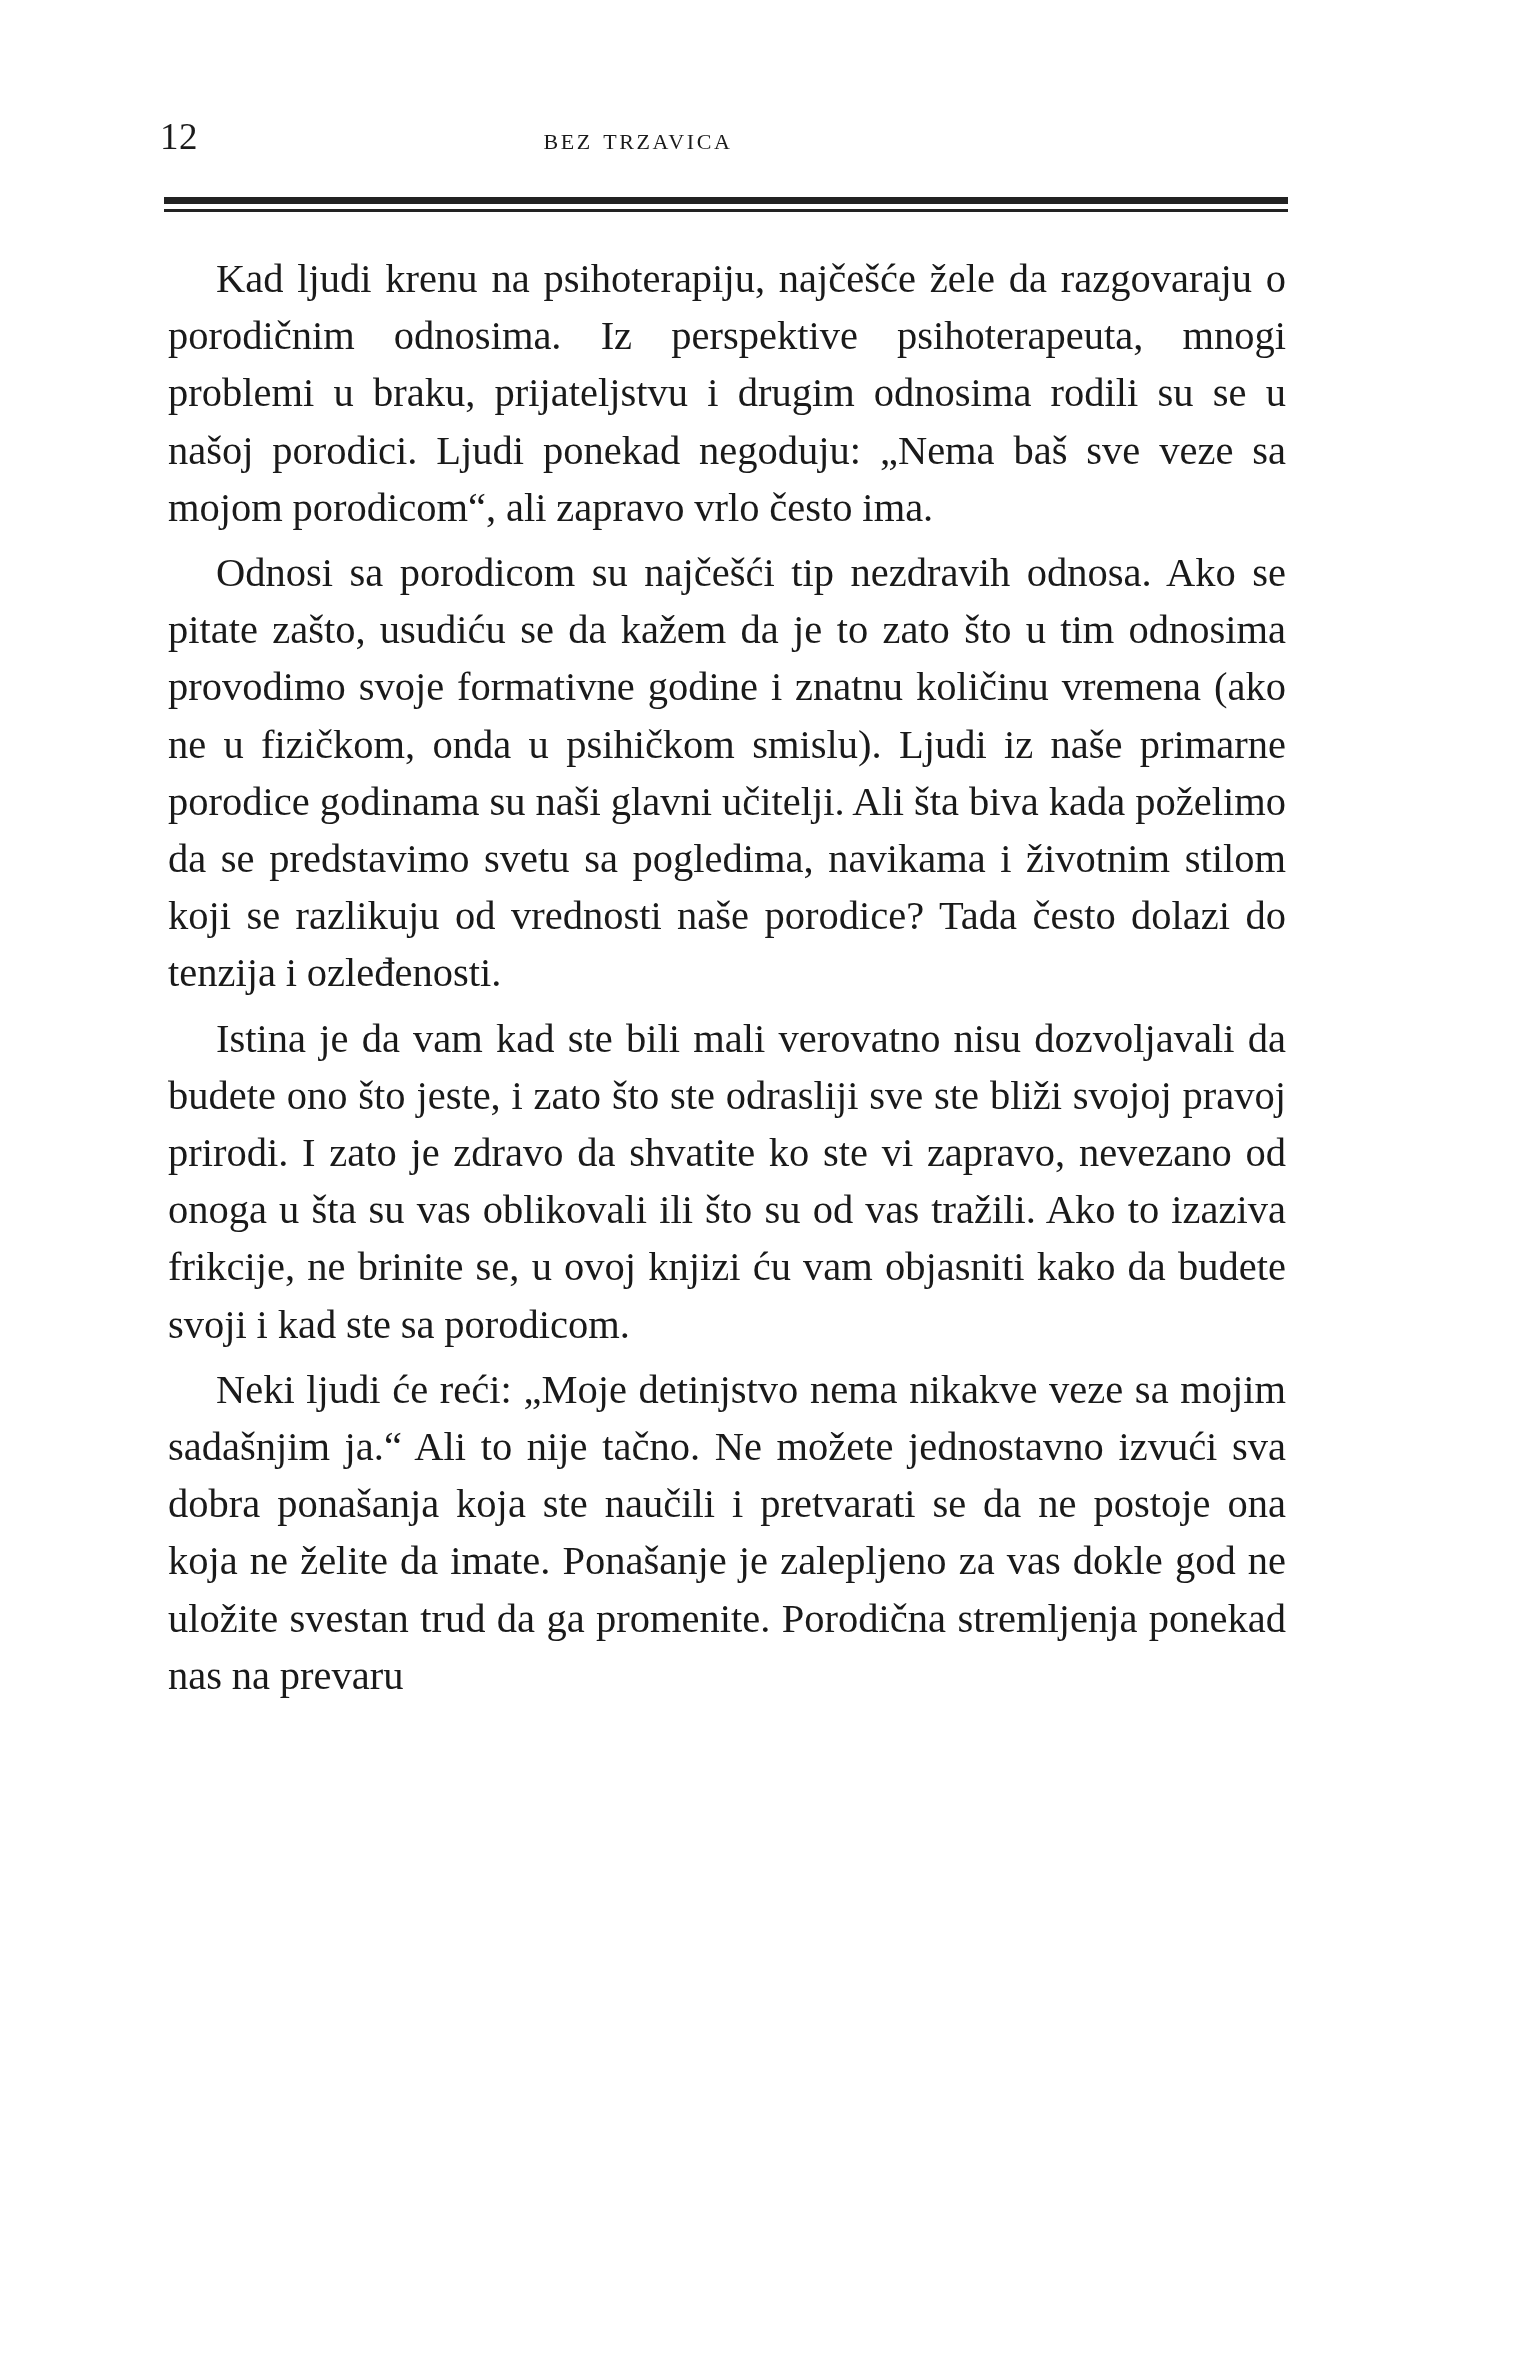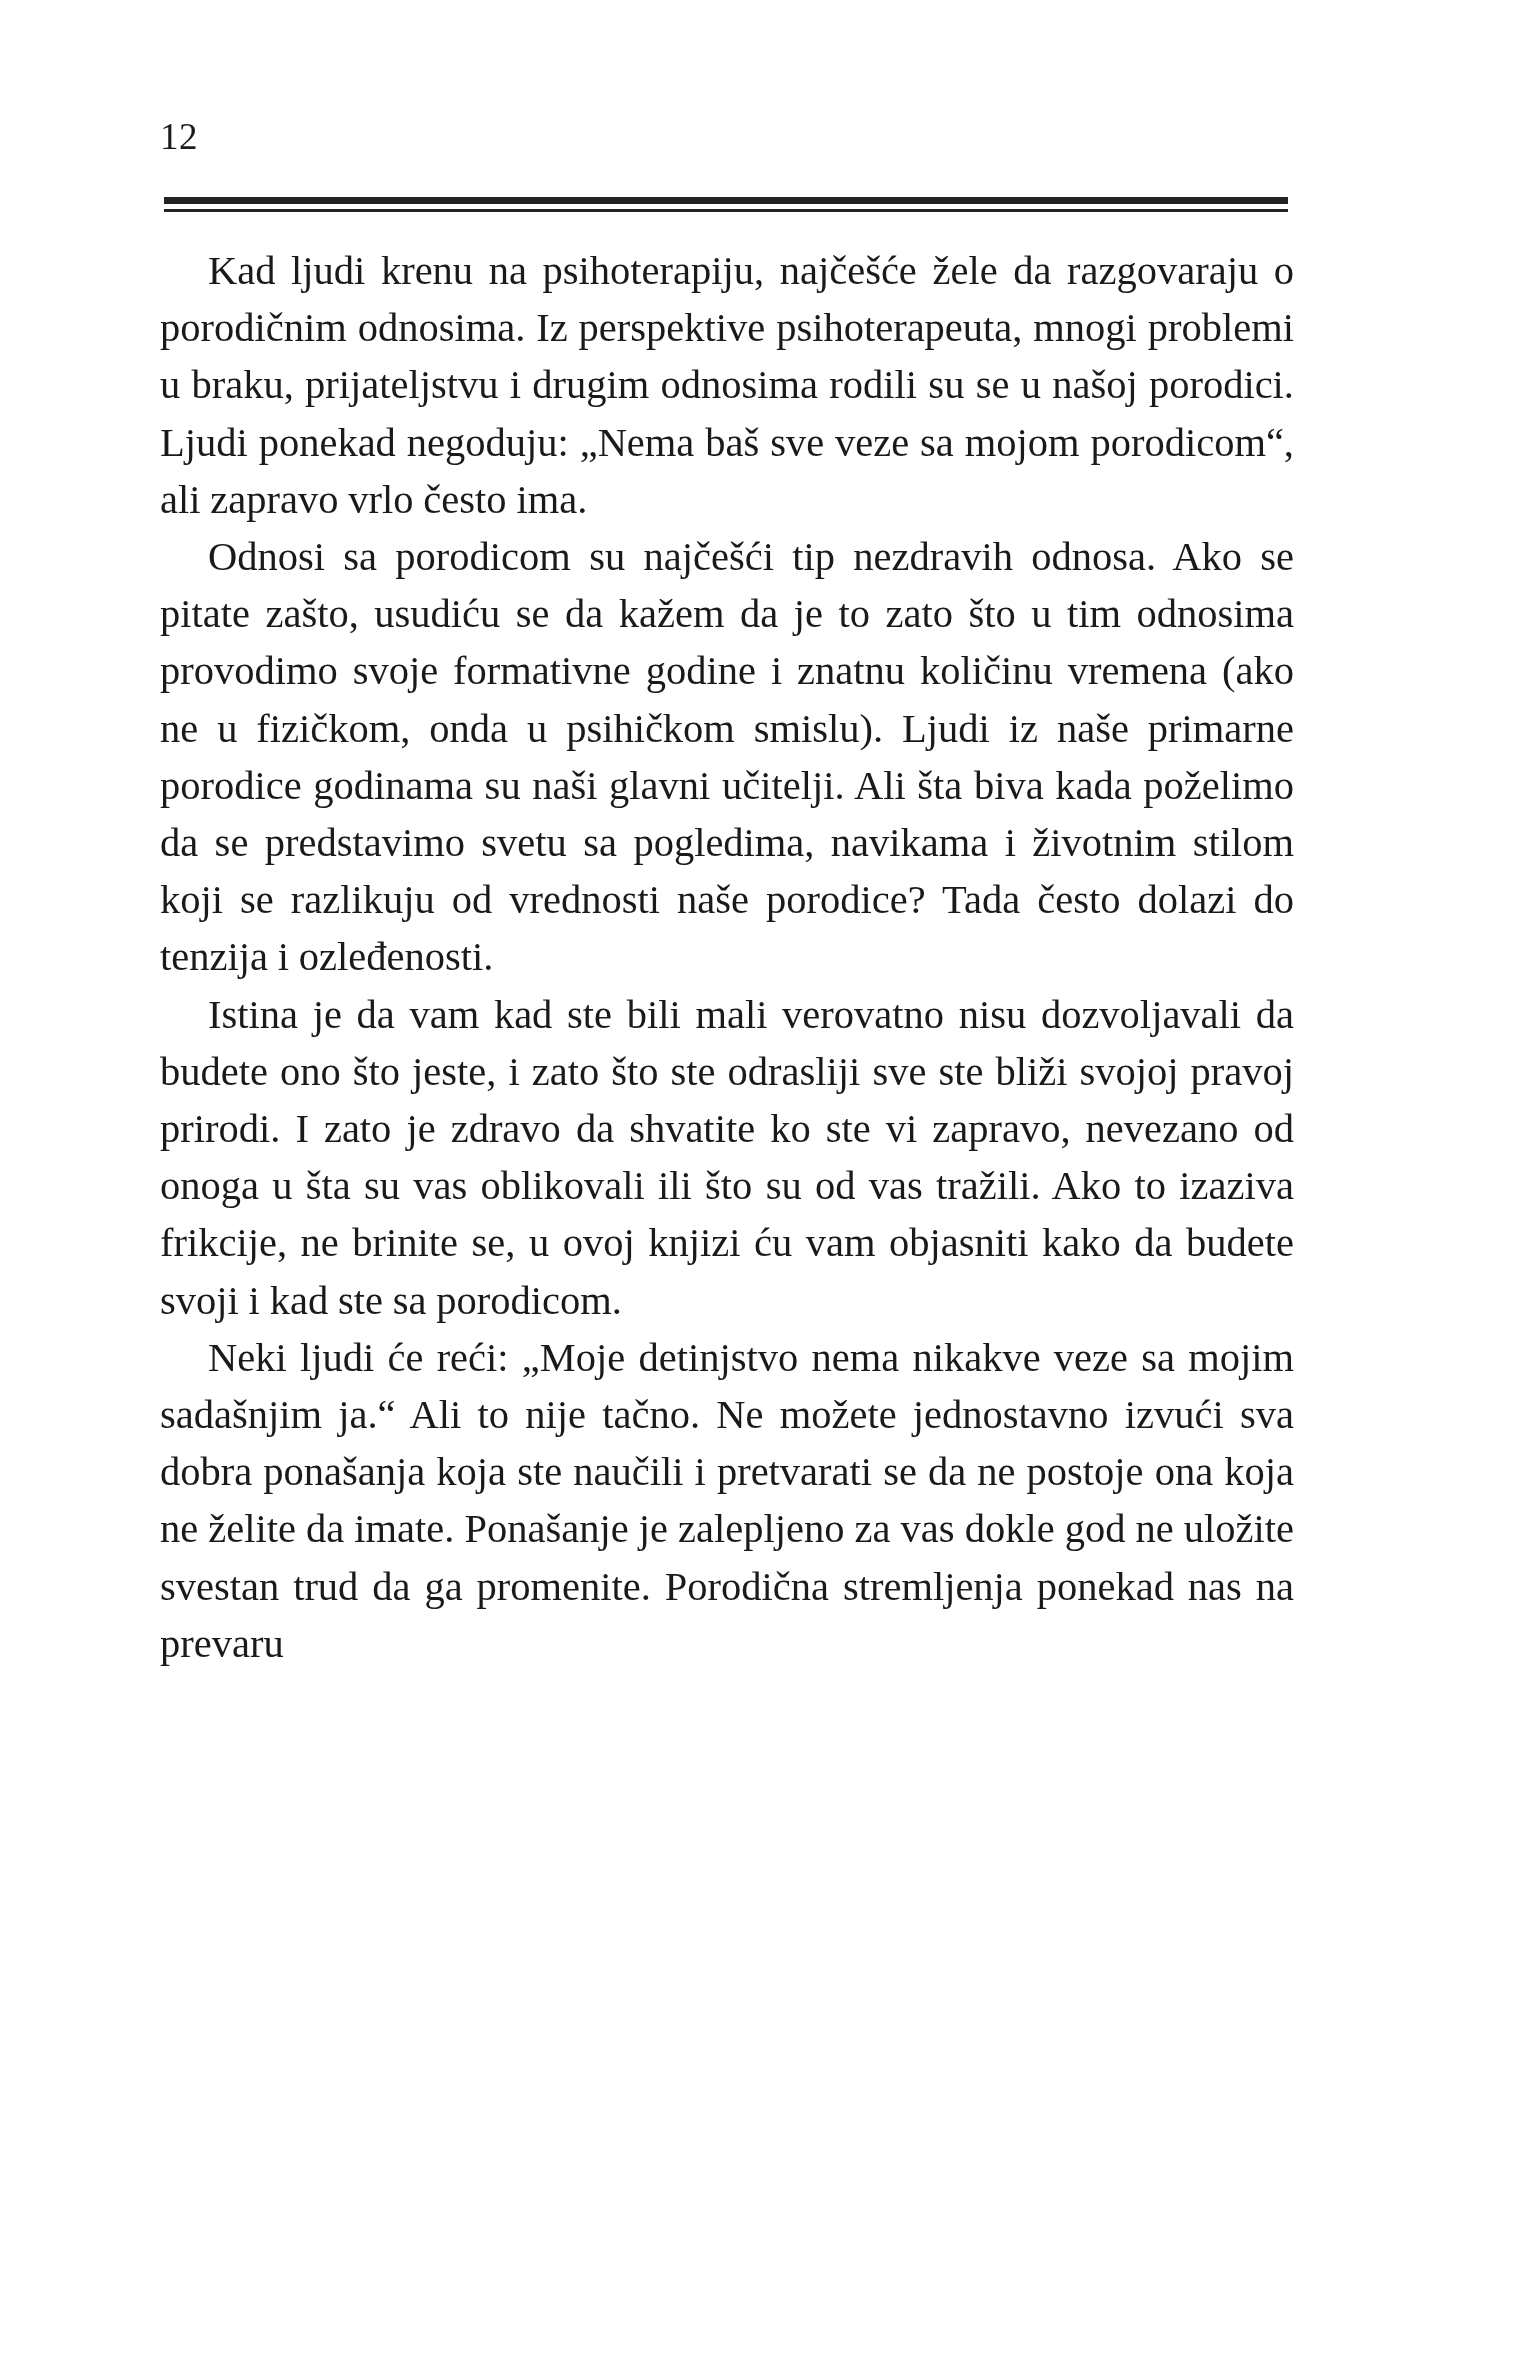--- a/index.html
+++ b/index.html
@@ -72,40 +72,41 @@
   }
 
   
   .body-block {
     position: absolute;
     left: 160px;
     top: 242px;
     width: 1134px;
   }
   .para {
-    margin: 0;
+    margin: 8px;
     font-size: 40.5px;
     line-height: 57.2px;
     text-align: justify;
     text-justify: inter-word;
     text-indent: 48px;
     hyphens: none;
     word-spacing: -0.3px;
   }
   .para.last-line-left {
     text-align-last: left;
   }
 </style>
 </head>
 <body>
 
 <div class="page">
 
   <div class="running-head">
     <span class="folio">12</span>
+    <span class="head-title">Bez trzavica</span>
   </div>
 
   <div class="rule-wrap">
     <div class="rule-thick"></div>
     <div class="rule-gap"></div>
     <div class="rule-thin"></div>
   </div>
 
   <div class="body-block">
     <p class="para">Kad ljudi krenu na psihoterapiju, najčešće žele da razgovaraju o porodičnim odnosima. Iz perspektive psihoterapeuta, mnogi problemi u braku, prijateljstvu i drugim odnosima rodili su se u našoj porodici. Ljudi ponekad negoduju: „Nema baš sve veze sa mojom porodicom“, ali zapravo vrlo često ima.</p>

